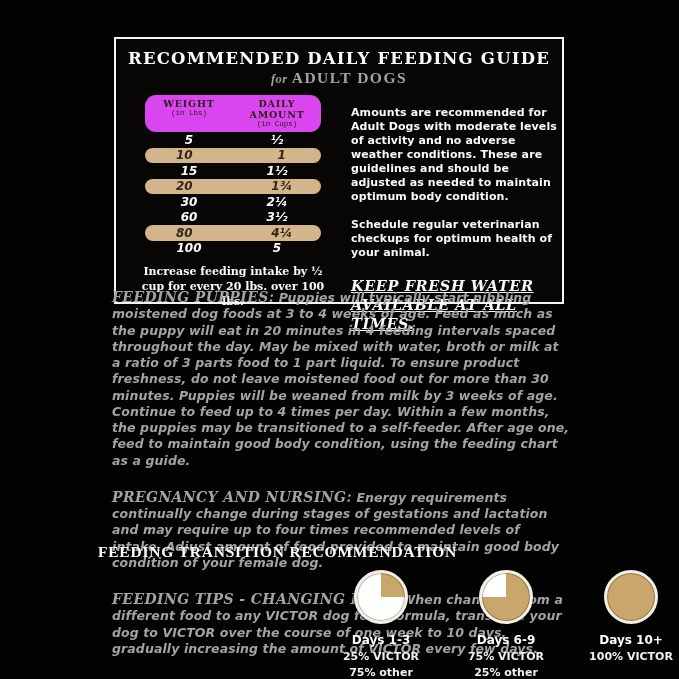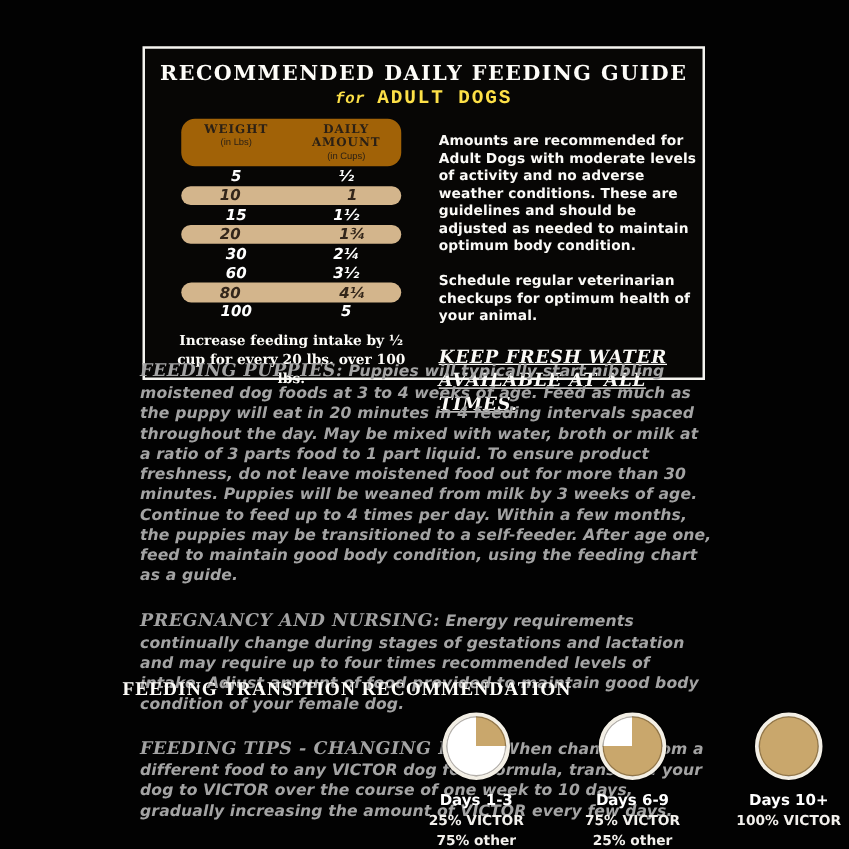--- a/index.html
+++ b/index.html
@@ -4,30 +4,30 @@
 <style>
   html,body{margin:0;padding:0;background:#000;}
   #stage{position:relative;width:679px;height:679px;background:#020202;overflow:hidden;
          font-family:"DejaVu Sans",sans-serif;color:#fff;}
 
   
   .guide-box{position:absolute;left:114px;top:14px;width:450px;height:267px;
              border:2px solid #f5f4f0;background:#070605;box-sizing:border-box;margin-top:23px;}
   .guide-title{margin-top:10px;text-align:center;font-family:"DejaVu Serif",serif;
                font-weight:bold;font-size:16.5px;letter-spacing:1.2px;color:#fdfcf8;}
-  .guide-subtitle{text-align:center;font-family:Liberation Mono, monospace;color:#fde047;margin-top:1px;}
+  .guide-subtitle{text-align:center;font-family:Liberation Serif, serif;color:#a3a3a3;margin-top:1px;}
   .guide-subtitle .for{font-style:italic;font-size:12.5px;font-weight:bold;letter-spacing:0.5px;}
   .guide-subtitle .sub{font-weight:bold;font-size:15.5px;letter-spacing:1.5px;}
 
   .guide-cols{position:absolute;left:0;top:54px;width:100%;}
   .tbl{position:absolute;left:29px;top:2px;width:176px;}
-  .tbl-head{background:#a16207;border-radius:11px;padding:3px 0 4px;display:flex;color:#2b2015;}
+  .tbl-head{background:#d946ef;border-radius:11px;padding:3px 0 4px;display:flex;color:#2b2015;}
   .tbl-head .hcol{width:50%;text-align:center;}
   .h-main{font-family:"DejaVu Serif",serif;font-weight:bold;font-size:9.5px;letter-spacing:0.8px;}
-  .h-sub{font-family:Liberation Sans, sans-serif;font-size:7.5px;margin-top:0px;text-align:center;}
+  .h-sub{font-family:Liberation Mono, monospace;font-size:7.5px;margin-top:0px;text-align:center;}
   .tbl-row{display:flex;height:15.5px;align-items:center;font-style:italic;font-weight:bold;
            font-size:12px;}
   .tbl-row .c{width:50%;text-align:center;}
   .tbl-row.tan{background:#d3b58c;border-radius:8px;color:#33261a;gap:19px;}
   .tbl-row.dark{color:#ffffff;}
   .tbl-note{margin-top:9px;text-align:center;font-family:"DejaVu Serif",serif;font-weight:bold;
             font-size:11px;line-height:1.35;color:#fdfcf8;width:190px;margin-left:-7px;}
 
   .right-col{position:absolute;left:235px;top:13px;width:208px;color:#fbfaf7;}
   .r-para{font-size:11px;font-weight:bold;line-height:1.28;letter-spacing:0.1px;margin:0 0 13px 0;}

